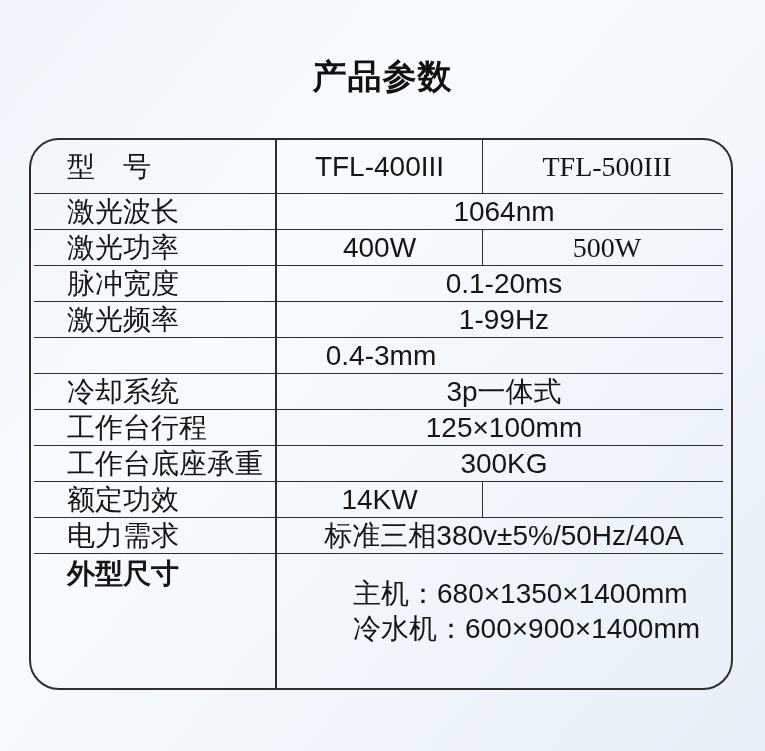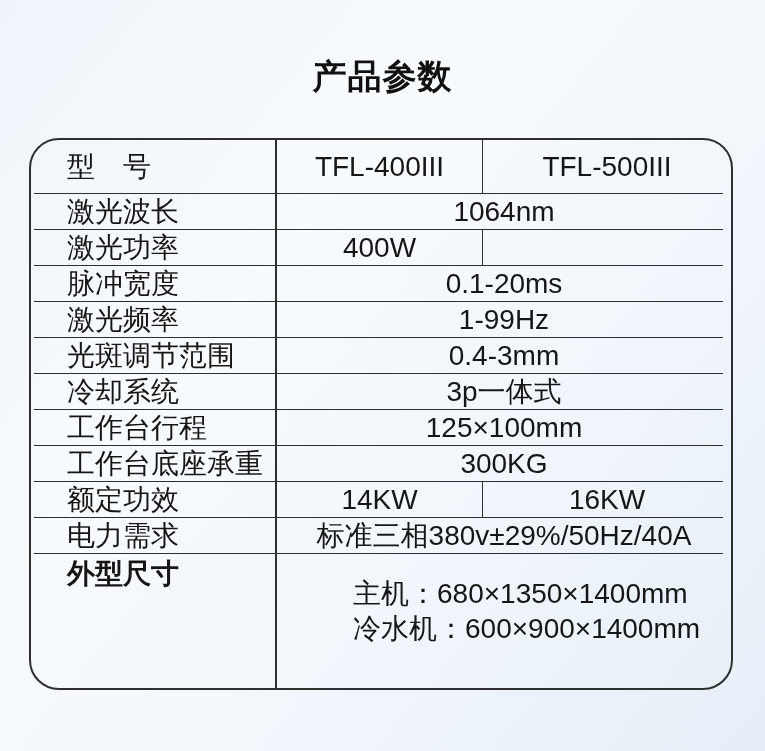--- a/index.html
+++ b/index.html
@@ -32,21 +32,21 @@
   .row.last{flex:1 1 auto;height:auto;}
   
   .row:not(.last)::after{
     content:"";position:absolute;left:3px;right:8px;bottom:0;height:1.5px;
     background:#2f2f2f;
   }
   .cell{display:flex;align-items:center;box-sizing:border-box;}
   .cell.label{flex:0 0 246px;padding-left:36px;}
   .cell.val{justify-content:center;text-align:center;}
   .cell.val.a{flex:0 0 206px;border-right:1.5px solid #2f2f2f;}
-  .cell.val.b{flex:1 1 auto;}
+  .cell.val.b{flex:1 1 auto;font-family:Liberation Serif, serif;}
   .cell.val.span{flex:1 1 auto;}
   .row.last{align-items:flex-start;}
   .row.last .cell{align-items:flex-start;}
   .row.last .cell.label{padding-top:2px;line-height:35px;font-weight:bold;}
   .cell.val.lines{
     flex:1 1 auto;flex-direction:column;align-items:flex-start;
     justify-content:flex-start;text-align:left;
     padding-left:76px;padding-top:2px;line-height:35px;margin-top:20px;
   }
 </style>
@@ -66,34 +66,34 @@
 
   <div class="row">
     <div class="cell label">激光波长</div>
     <div class="cell val span">1064nm</div>
   </div>
 
 
   <div class="row">
     <div class="cell label">激光功率</div>
     <div class="cell val a">400W</div>
+    <div class="cell val b">500W</div>
   </div>
 
   <div class="row">
     <div class="cell label">脉冲宽度</div>
     <div class="cell val span">0.1-20ms</div>
   </div>
 
   <div class="row">
     <div class="cell label">激光频率</div>
     <div class="cell val span">1-99Hz</div>
   </div>
 
   <div class="row">
-    <div class="cell label">光斑调节范围</div>
     <div class="cell val span">0.4-3mm</div>
   </div>
 
   <div class="row">
     <div class="cell label">冷却系统</div>
     <div class="cell val span">3p一体式</div>
   </div>
 
   <div class="row">
     <div class="cell label">工作台行程</div>
@@ -101,26 +101,25 @@
   </div>
 
   <div class="row">
     <div class="cell label">工作台底座承重</div>
     <div class="cell val span">300KG</div>
   </div>
 
   <div class="row">
     <div class="cell label">额定功效</div>
     <div class="cell val a">14KW</div>
-    <div class="cell val b">16KW</div>
   </div>
 
   <div class="row">
     <div class="cell label">电力需求</div>
-    <div class="cell val span">标准三相380v±29%/50Hz/40A</div>
+    <div class="cell val span">标准三相380v±5%/50Hz/40A</div>
   </div>
 
   <div class="row last">
     <div class="cell label">外型尺寸</div>
     <div class="cell val lines">
       <div>主机：680×1350×1400mm</div>
       <div>冷水机：600×900×1400mm</div>
     </div>
   </div>
 </div>

